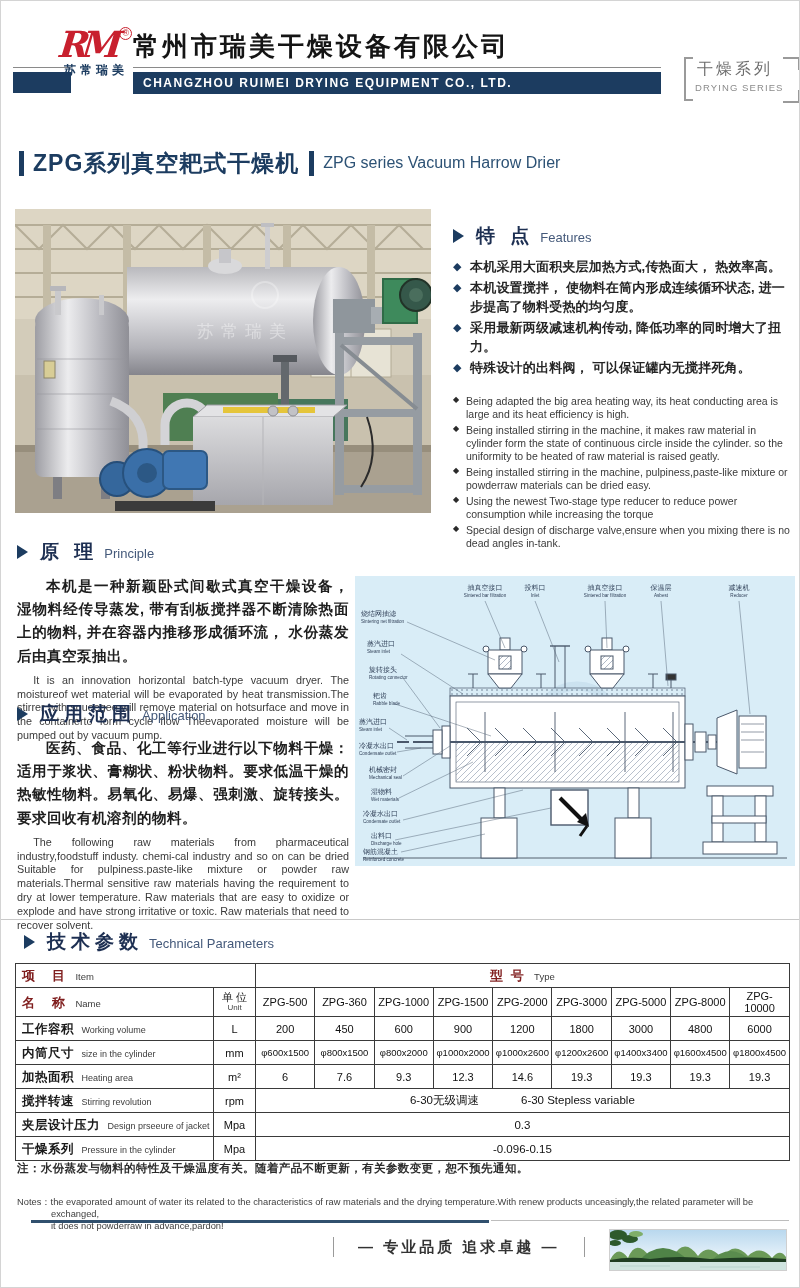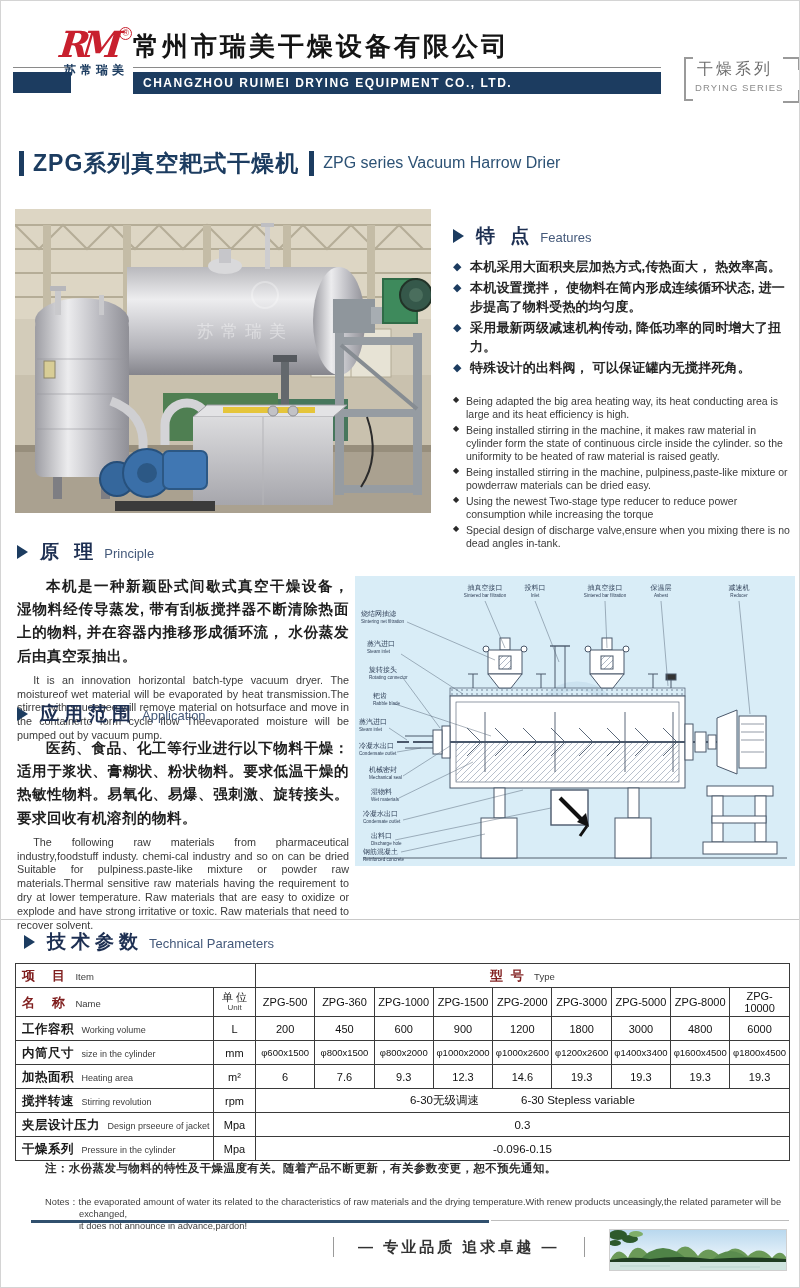--- a/index.html
+++ b/index.html
@@ -68,21 +68,21 @@
   .h-cn{font-size:13px;font-weight:600;color:#7f1d1d;letter-spacing:2px;text-align:center;}
   .h-en{font-size:9.5px;color:#3c3c3c;margin-left:4px;}
   .unit-cn{font-size:11px;color:#1a1a1a;display:block;line-height:1.05;}
   .unit-en{font-size:8px;color:#444;display:block;line-height:1.05;}
   .model{font-size:11px;color:#111;}
   .val{font-size:11px;color:#111;}
   .spanval{font-size:11.5px;color:#111;}
   .spangap{display:inline-block;width:42px;}
   .rowh{height:21px;}
   
-  .notes{position:absolute;left:44px;top:1160px;width:744px;}
+  .notes{position:absolute;left:16px;top:1160px;width:744px;}
   .note-cn{font-size:11.5px;font-weight:bold;color:#2d2d2d;letter-spacing:.4px;}
   .note-en{margin-top:20px;font-size:9.3px;color:#3e3e3e;line-height:1.3;padding-left:34px;text-indent:-34px;}
   .note-en2{font-size:9.3px;color:#3e3e3e;padding-left:34px;line-height:1.3;}
   
   .f-line-navy{position:absolute;left:30px;top:1219px;width:458px;height:3px;background:#31506e;}
   .f-line-gray{position:absolute;left:490px;top:1219px;width:298px;height:1px;background:#bdbdbd;}
   .slogan{position:absolute;left:332px;top:1236px;display:flex;align-items:center;gap:24px;}
   .s-bar{width:1px;height:20px;background:#9a9a9a;}
   .s-text{font-size:15px;font-weight:bold;color:#333;letter-spacing:3px;white-space:nowrap;}
   .landscape{position:absolute;left:608px;top:1228px;width:178px;height:42px;border:1px solid #cfcfcf;box-sizing:border-box;}
@@ -538,21 +538,21 @@
       </td>
       <td class="val">Mpa</td>
       <td colspan="9" class="spanval">-0.096-0.15</td>
     </tr>
   </tbody>
     </table>
 
   <div class="notes">
     <div class="note-cn">注：水份蒸发与物料的特性及干燥温度有关。随着产品不断更新，有关参数变更，恕不预先通知。</div>
     <div class="note-en">Notes：the evaporated amount of water its related to the characteristics of raw materials and the drying temperature.With renew products unceasingly,the related parameter will be exchanged,</div>
-    <div class="note-en2">it does not announce in advance,pardon!</div>
+    <div class="note-en2">it does not powderraw in advance,pardon!</div>
   </div>
 
   <div class="f-line-navy"></div>
   <div class="f-line-gray"></div>
   <div class="slogan">
     <div class="s-bar"></div>
     <div class="s-text">—  专业品质  追求卓越  —</div>
     <div class="s-bar"></div>
   </div>
   <div class="landscape">

